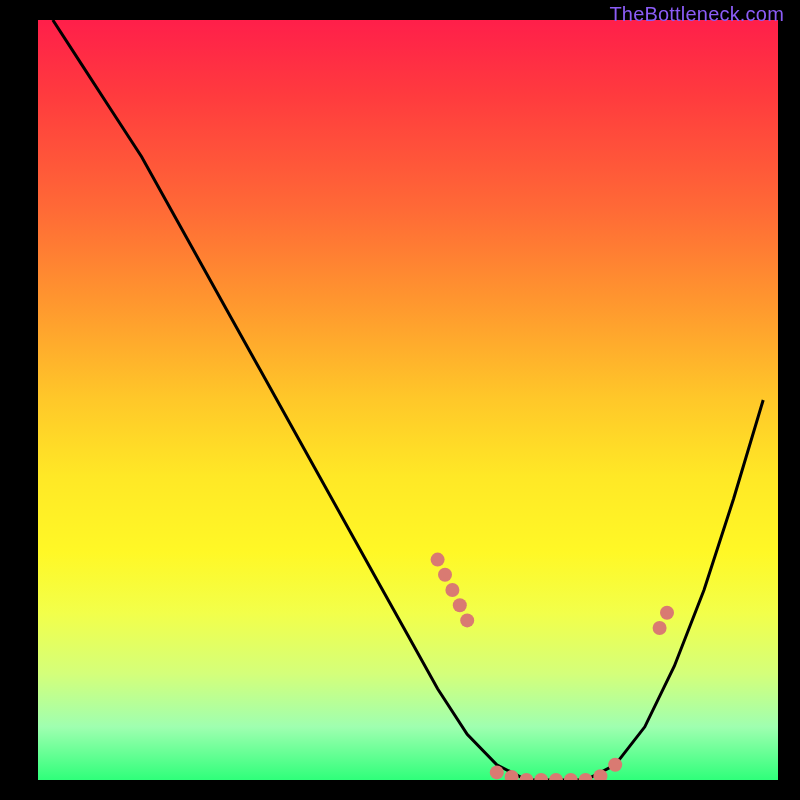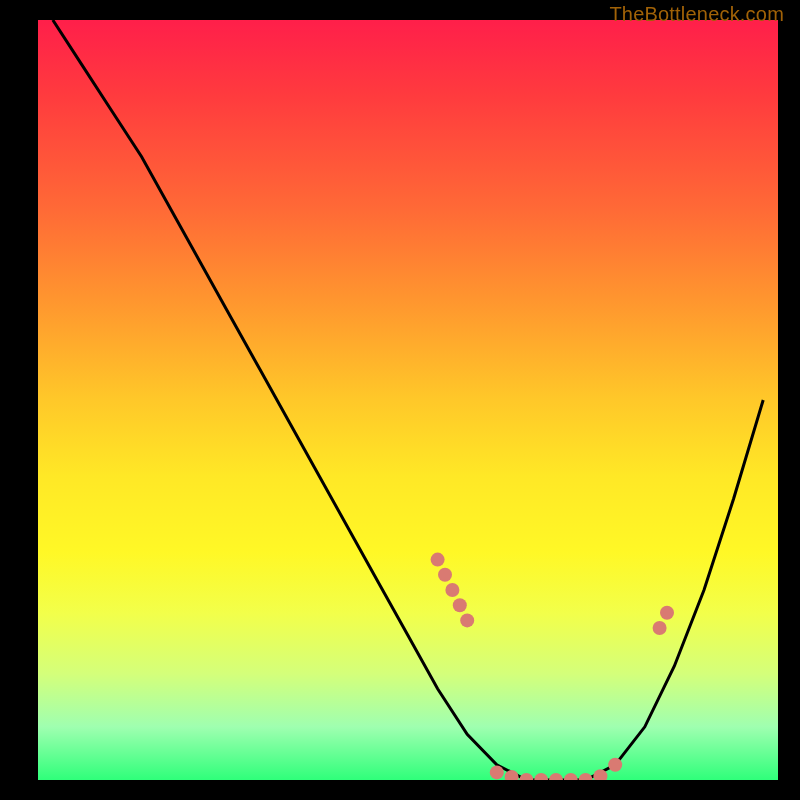--- a/index.html
+++ b/index.html
@@ -18,21 +18,21 @@
       #f2ff4a 78%,
       #d4ff7a 86%,
       #9fffb0 93%,
       #2fff7a 100%);
   }
   .curve{position:absolute;left:38px;top:20px;width:740px;height:760px;pointer-events:none}
   .dots{position:absolute;left:38px;top:20px;width:740px;height:760px;pointer-events:none}
   .watermark{
     position:absolute;top:0;right:16px;
     font:20px/28px Arial,Helvetica,sans-serif;
-    color:#a16207;letter-spacing:.2px;
+    color:#8b5cf6;letter-spacing:.2px;
   }
 </style>
 </head>
 <body>
 
 <div class="frame">
   <div class="plot"></div>
 
   <svg class="curve" viewBox="0 0 740 760" preserveAspectRatio="none">
     <path id="curve-path" fill="none" stroke="#000000" stroke-width="3" d="M14.8 0.0 L44.4 45.6 L74.0 91.2 L103.6 136.8 L133.2 190.0 L162.8 243.2 L192.4 296.4 L222.0 349.6 L251.6 402.8 L281.2 456.0 L310.8 509.2 L340.4 562.4 L370.0 615.6 L399.6 668.8 L429.2 714.4 L458.8 744.8 L488.4 760.0 L518.0 760.0 L547.6 760.0 L577.2 744.8 L606.8 706.8 L636.4 646.0 L666.0 570.0 L695.6 478.8 L725.2 380.0"></path>

